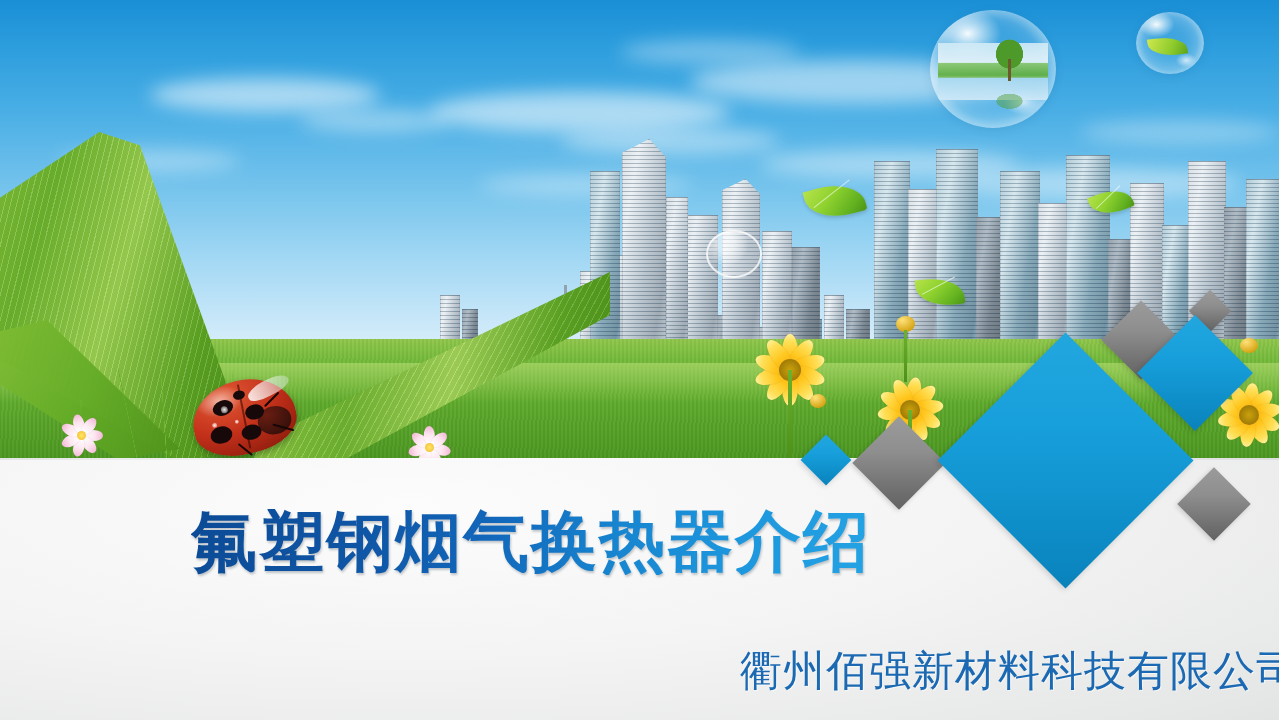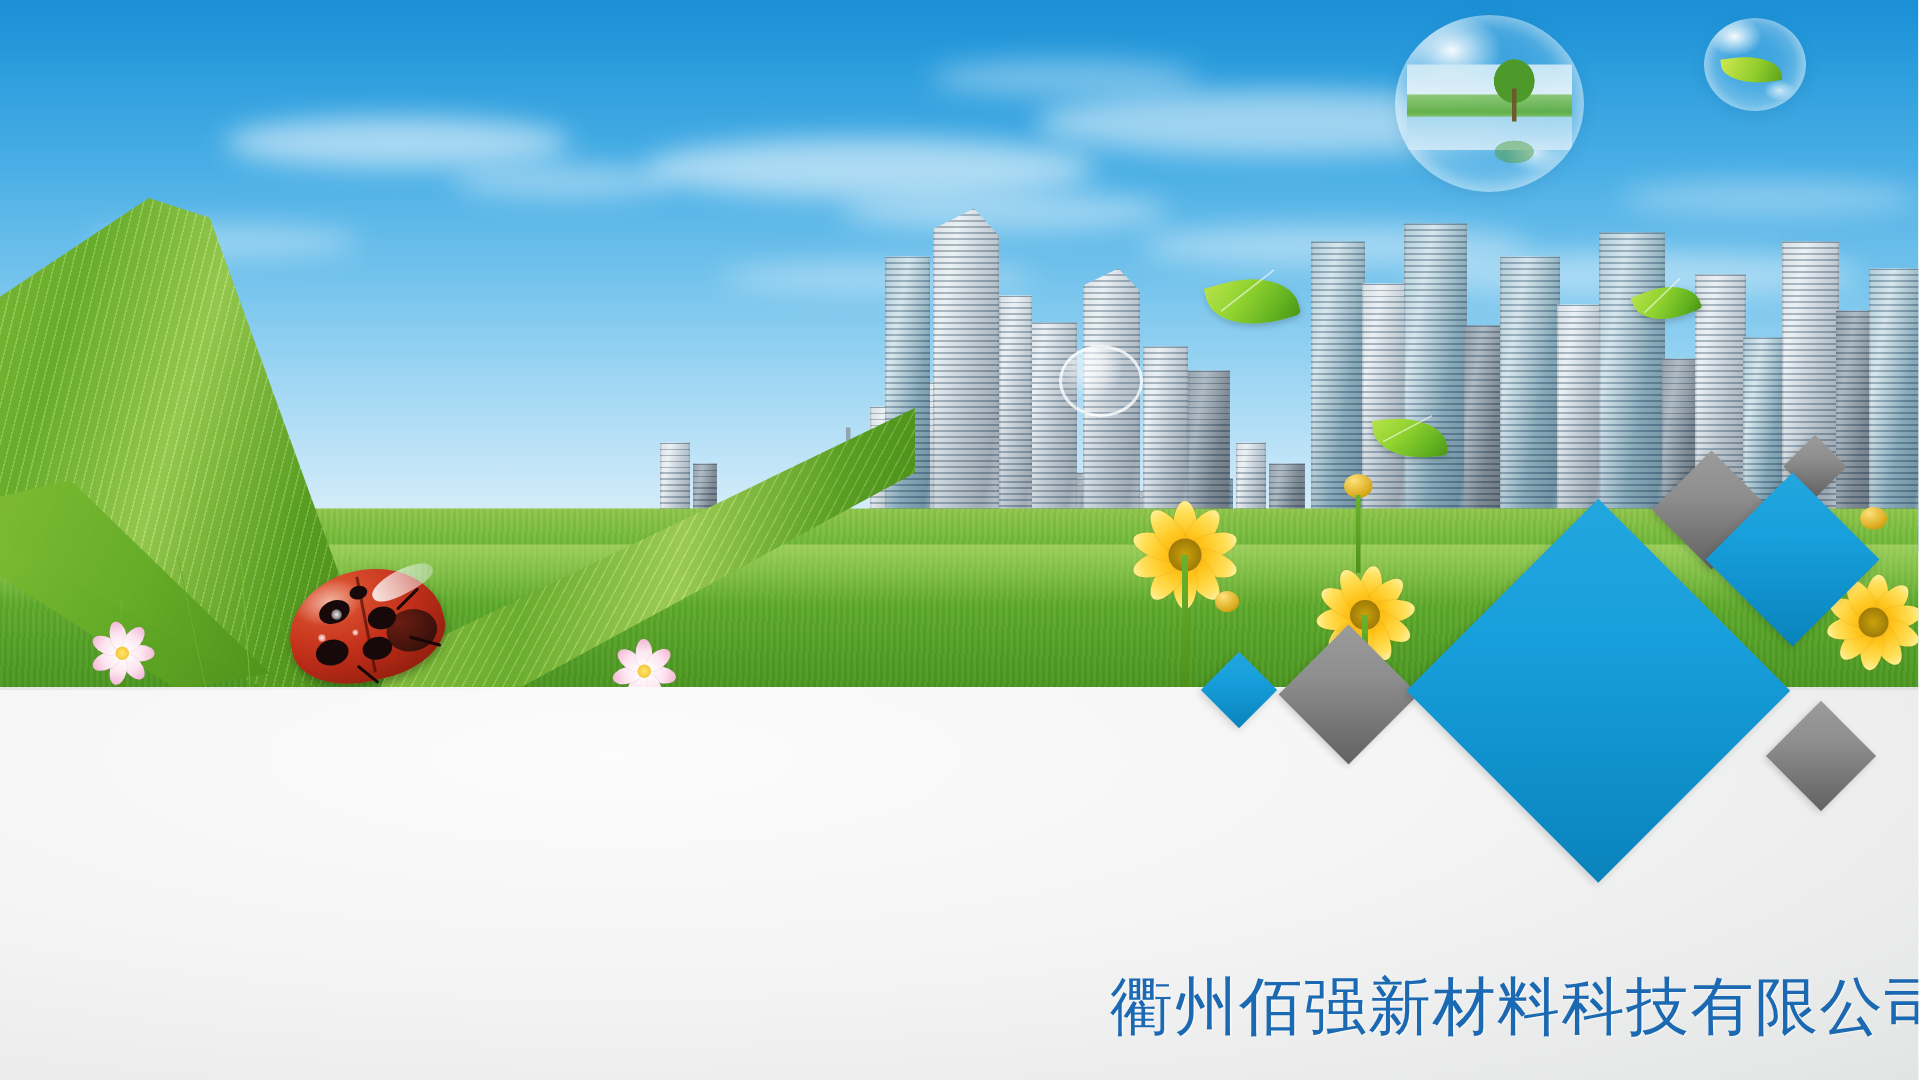--- a/index.html
+++ b/index.html
@@ -482,15 +482,16 @@
   <div class="panel-topline"></div>
 
   <div class="dia gray" style="left:1195px;top:296px;width:30px;height:30px;"></div>
   <div class="dia gray" style="left:1113px;top:312px;width:56px;height:56px;"></div>
   <div class="dia blue" style="left:1154px;top:332px;width:82px;height:82px;"></div>
   <div class="dia blue" style="left:808px;top:442px;width:36px;height:36px;"></div>
   <div class="dia gray" style="left:866px;top:430px;width:66px;height:66px;"></div>
   <div class="dia blue" style="left:975px;top:370px;width:181px;height:181px;"></div>
   <div class="dia gray" style="left:1188px;top:478px;width:52px;height:52px;"></div>
 
+  <div class="title">氟塑钢烟气换热器介绍</div>
   <div class="subtitle">衢州佰强新材料科技有限公司</div>
 
 </div>
 
 </body></html>

